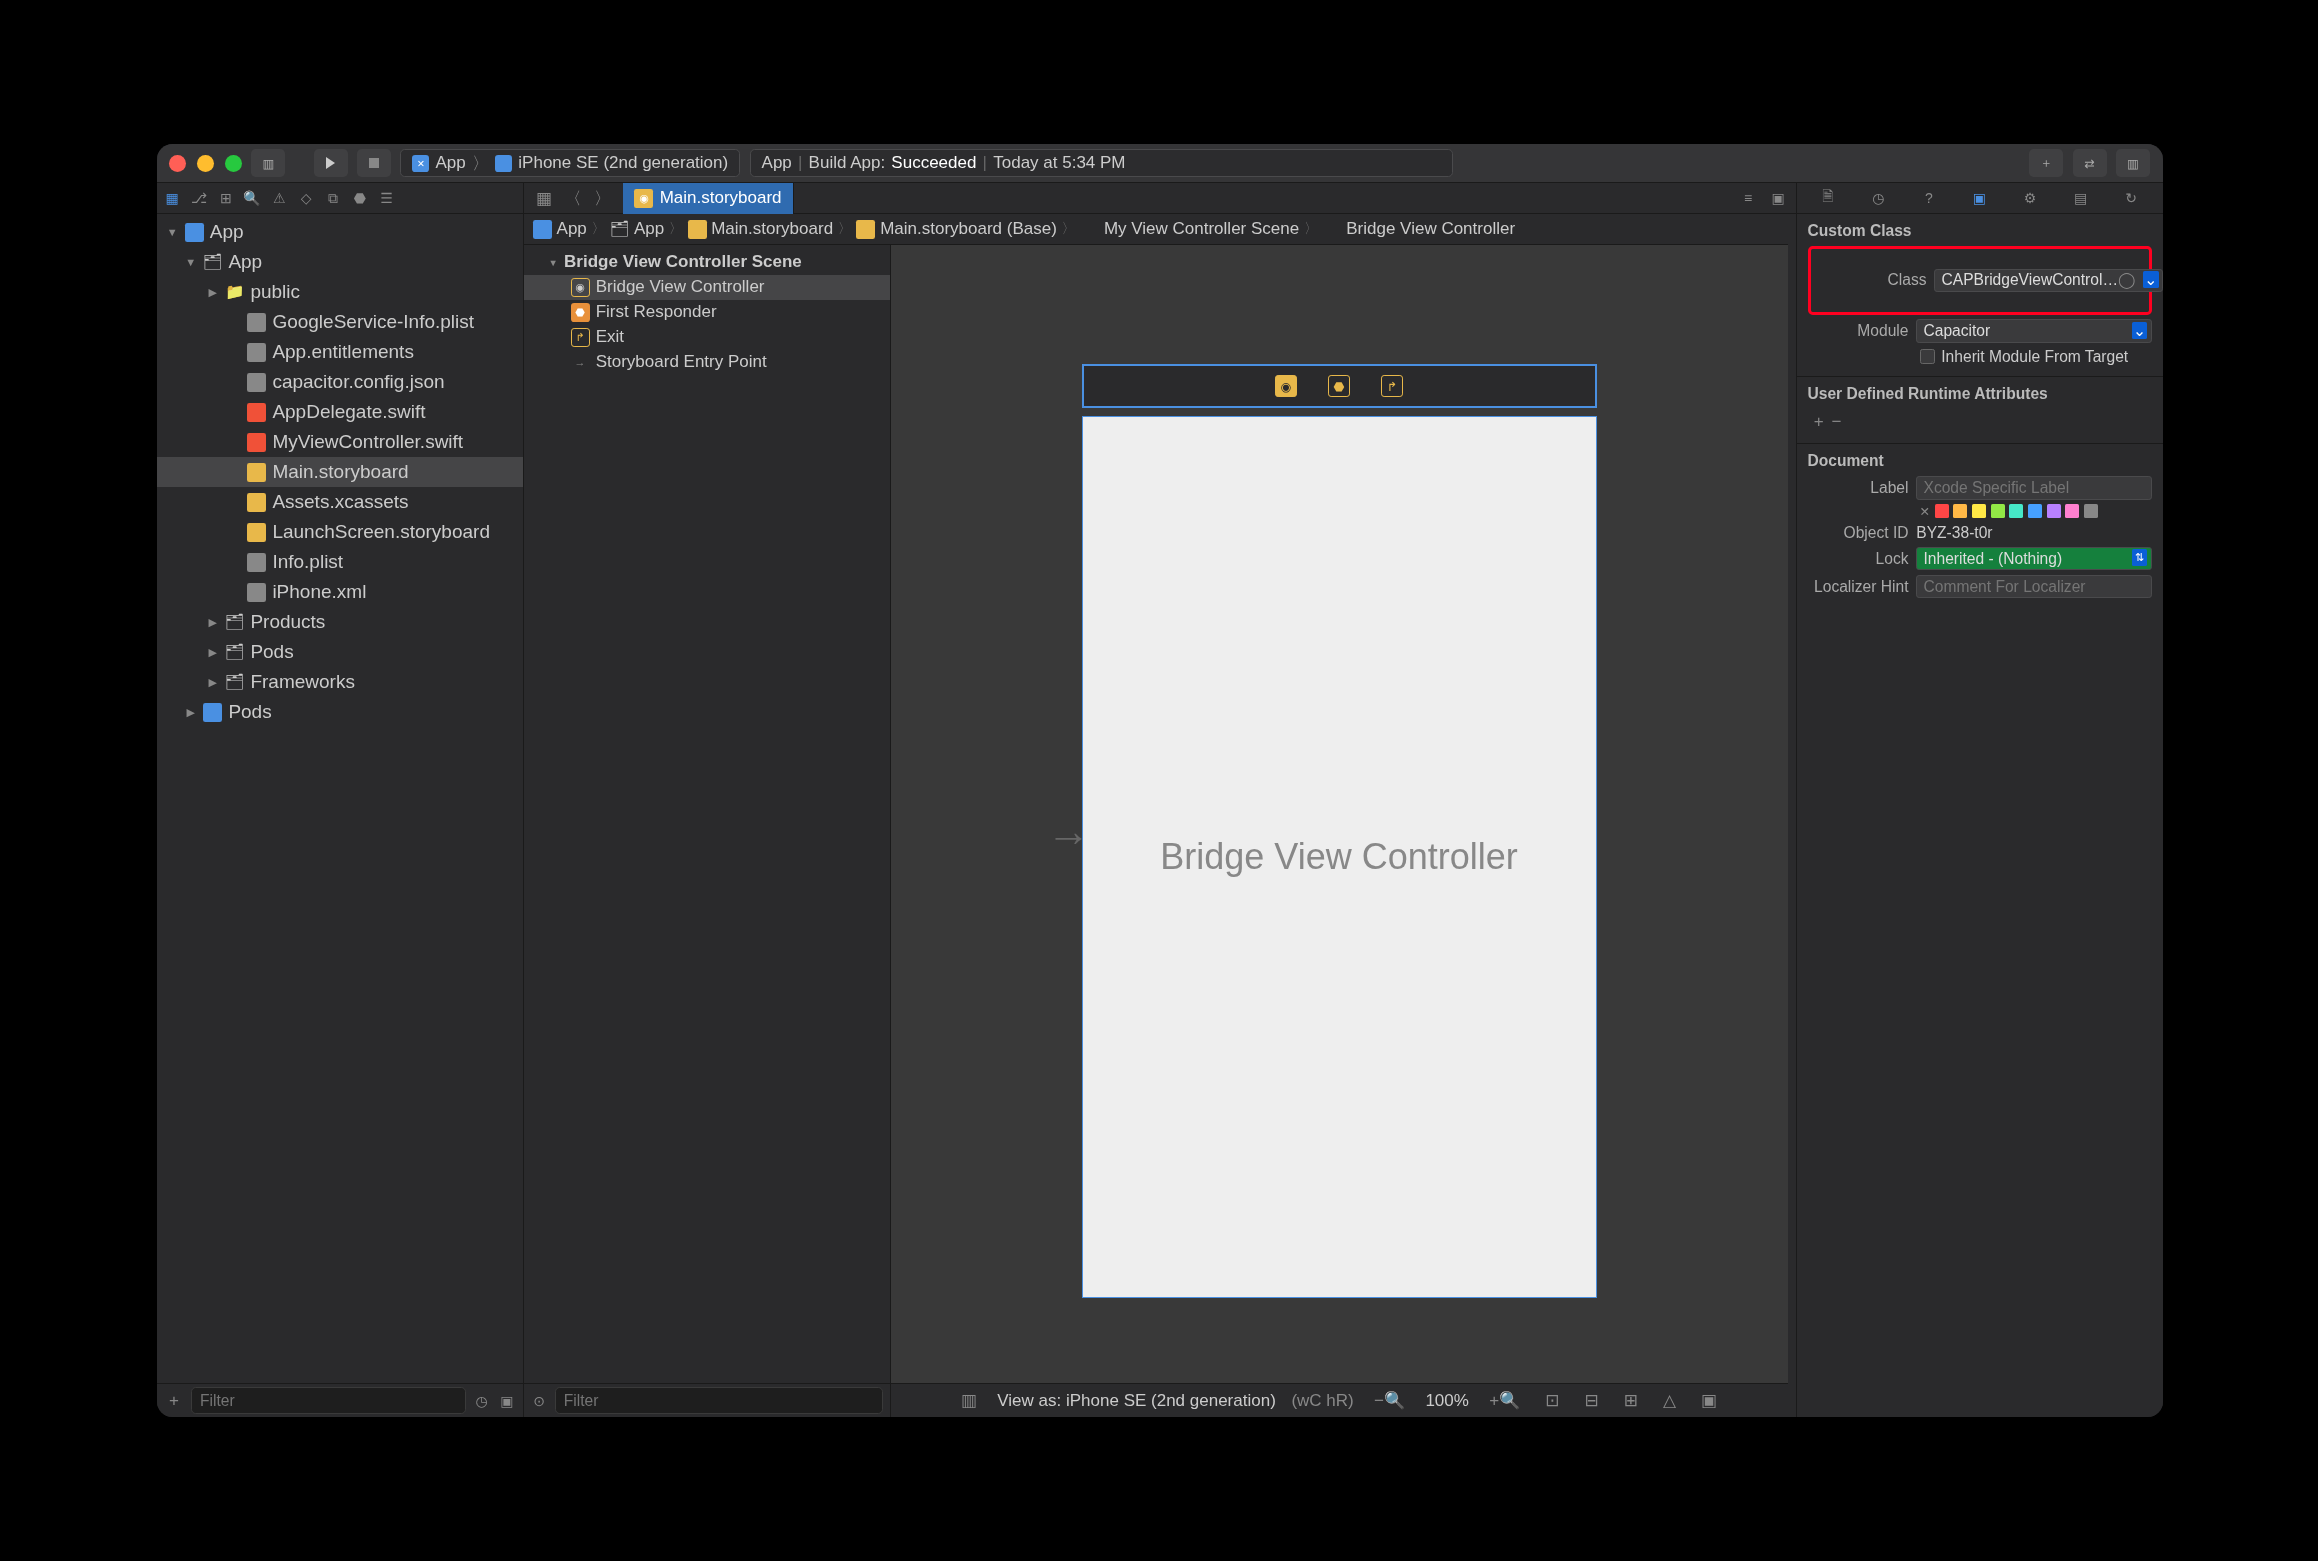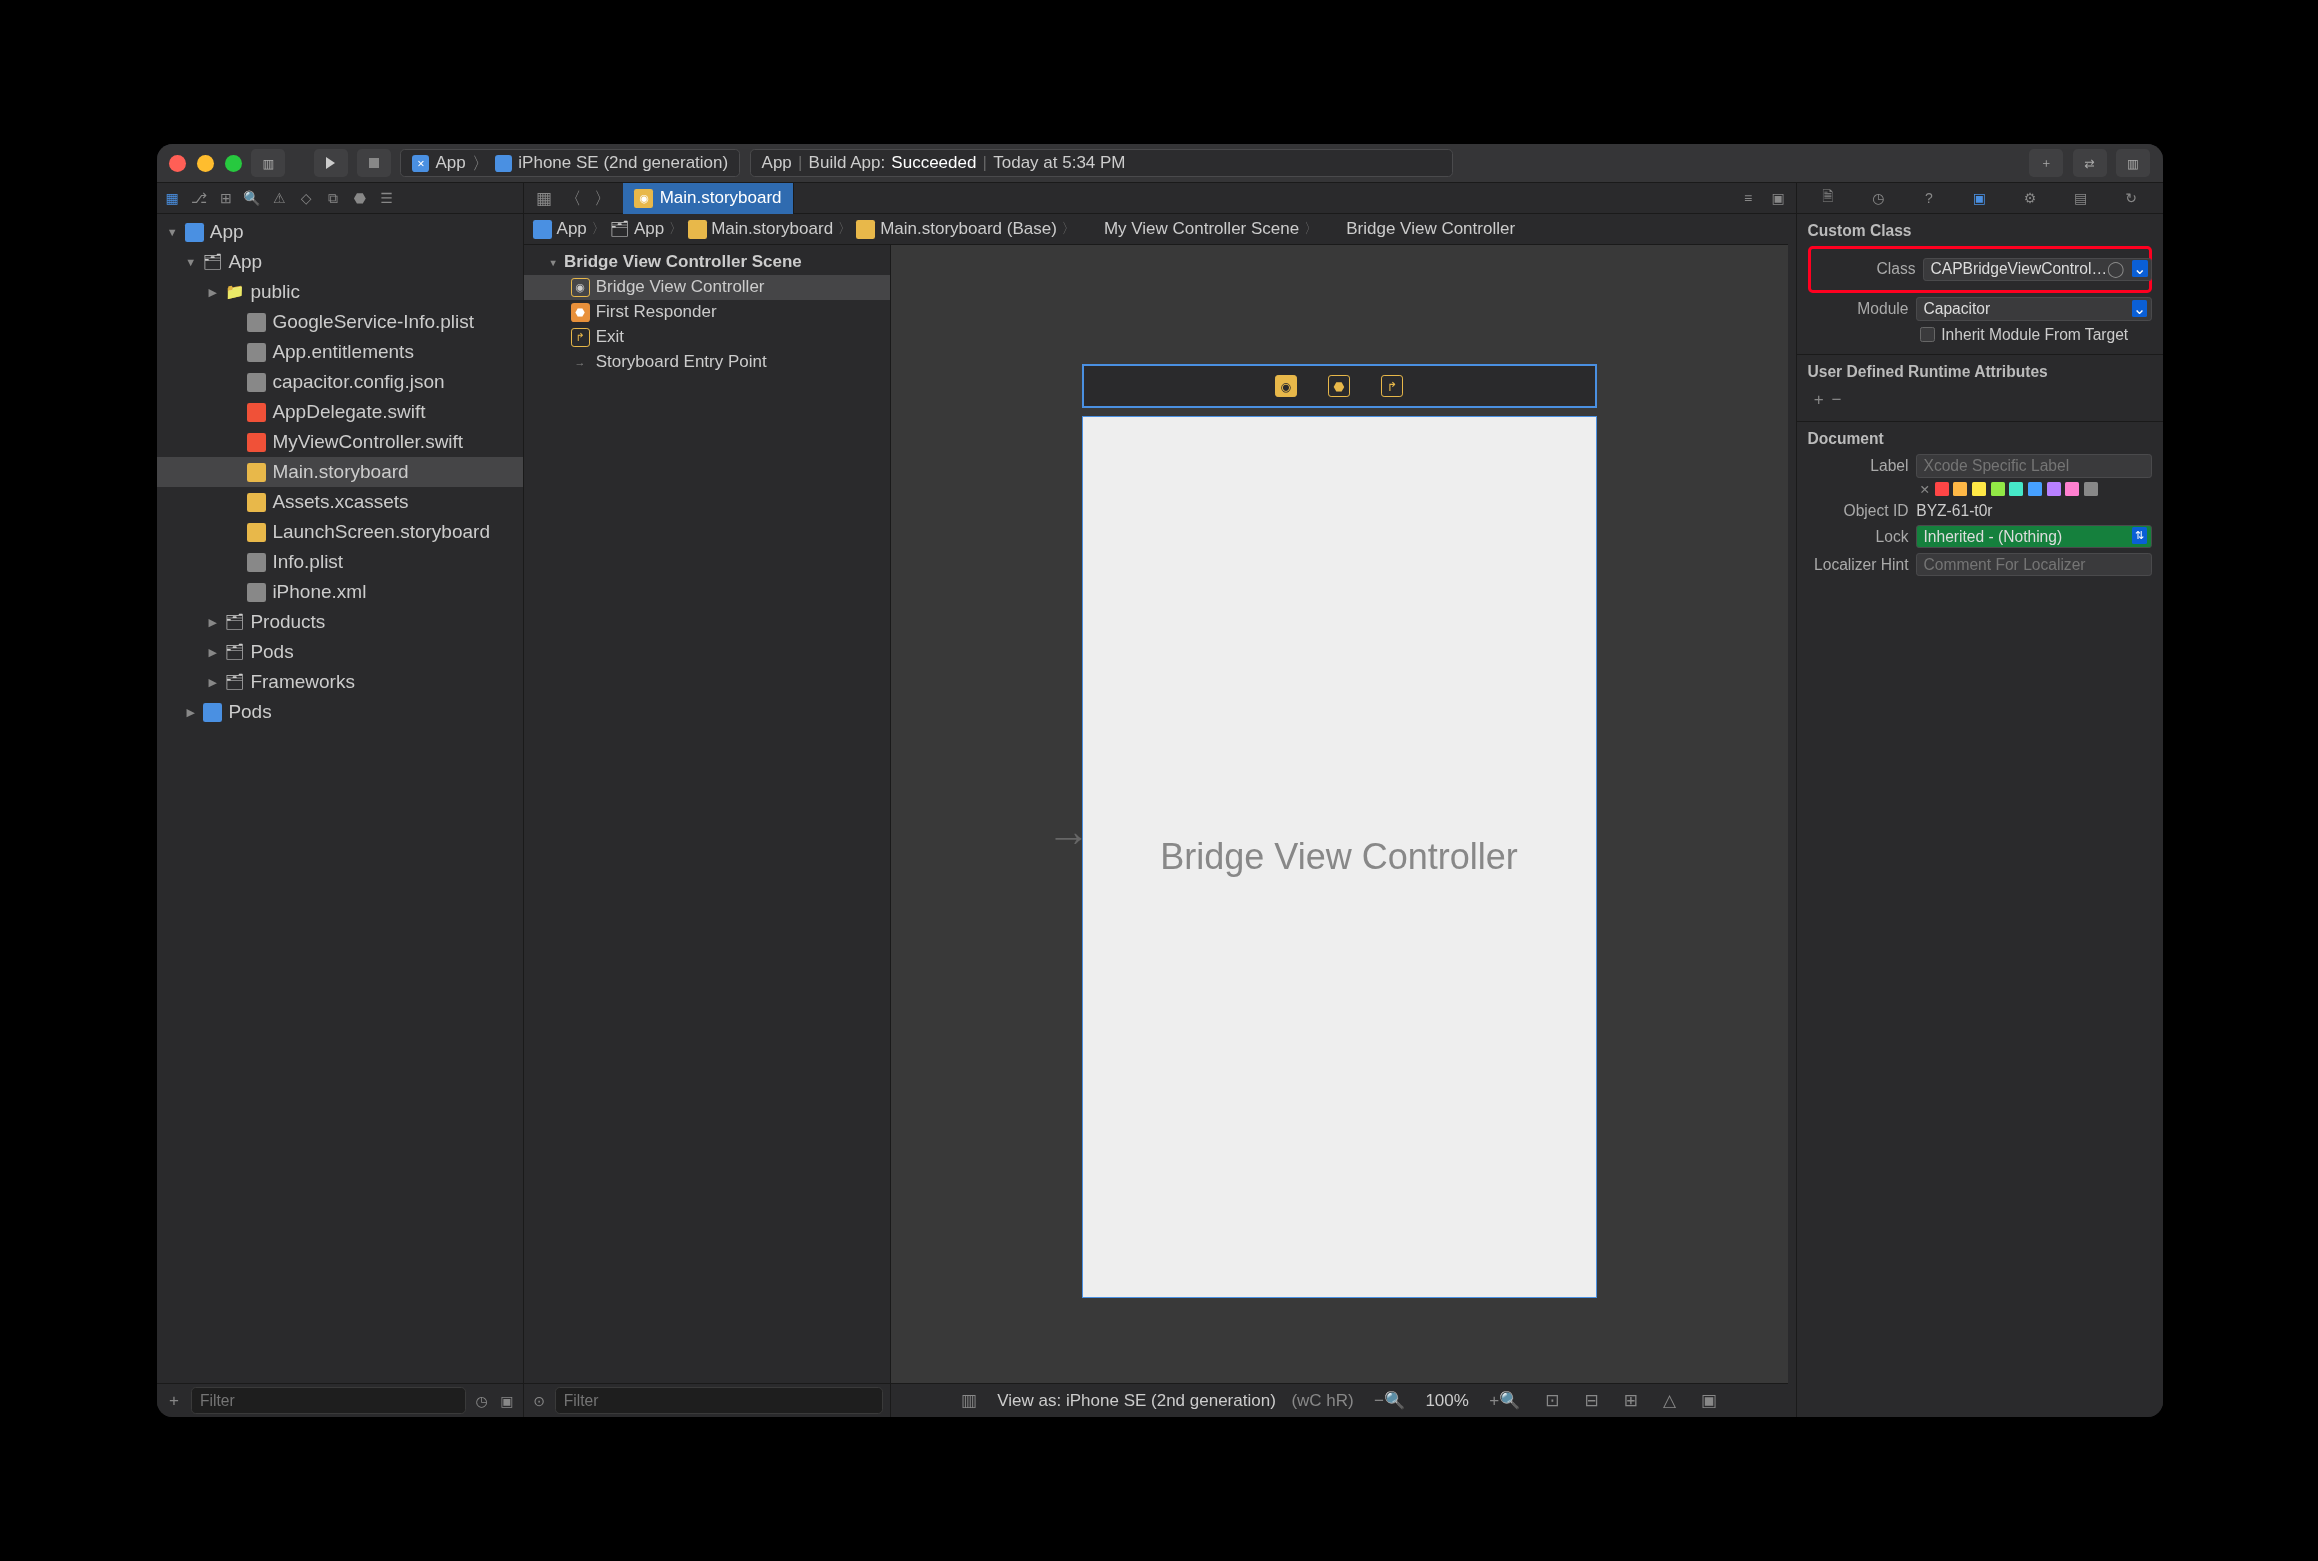--- a/index.html
+++ b/index.html
@@ -96,21 +96,21 @@
 .inspector { width: 367px; background: #2a2a2c; border-left: 0.8px solid #1a1a1a; overflow: auto; margin-left: 8px; }
 .insp-sec { padding: 7.8px 11px; border-bottom: 0.8px solid #1a1a1a; }
 .insp-sec h4 { color: #bbb; font-size: 15.6px; font-weight: 600; margin-bottom: 6.2px; }
 .insp-row { display: flex; align-items: center; gap: 7.8px; margin: 4.7px 0; }
 .insp-row label { color: #aaa; font-size: 15.6px; text-align: right; width: 101px; flex-shrink: 0; }
 .insp-inp { flex: 1; background: #3a3a3c; border: 0.8px solid #4a4a4c; border-radius: 3.1px; padding: 2.3px 6.2px; color: #ddd; font-size: 15.6px; height: 23.4px; }
 .insp-combo { flex: 1; background: #3a3a3c; border: 0.8px solid #4a4a4c; border-radius: 3.1px; padding: 2.3px 6.2px; color: #ddd; font-size: 15.6px; height: 23.4px; display: flex; align-items: center; }
 .insp-combo.blue-arrow { position: relative; }
 .insp-combo.blue-arrow::after { content: "⌄"; position: absolute; right: 3.1px; top: 1.6px; background: #0a5fd6; color: #fff; width: 15.6px; height: 17px; text-align: center; border-radius: 1.6px; }
 .insp-combo.dual-arrow::after { content: "⇅"; position: absolute; right: 3.1px; top: 1.6px; background: #0a5fd6; color: #fff; width: 15.6px; height: 17px; text-align: center; border-radius: 1.6px; font-size: 11px; line-height: 17px; }
-.highlight-red { border: 3.1px solid #ff0020; border-radius: 4.7px; padding: 4px; }
+.highlight-red { border: 3.1px solid #ff0020; border-radius: 4.7px; padding: 15px; }
 .chk { width: 15.6px; height: 15.6px; border: 0.8px solid #666; border-radius: 2.3px; background: #3a3a3c; }
 .insp-check-row { display: flex; align-items: center; gap: 6.2px; padding-left: 112px; color: #ccc; font-size: 15.6px; margin: 3.1px 0; }
 .attr-table { border: 0.8px solid #444; border-radius: 3.1px; overflow: hidden; }
 .attr-header { display: flex; background: #333; }
 .attr-header > div { padding: 3.1px 7.8px; color: #ccc; font-size: 15.6px; border-right: 0.8px solid #444; }
 .attr-body { height: 55px; }
 .attr-footer { display: flex; gap: 7.8px; padding: 3.1px 6.2px; color: #888; font-size: 17px; }
 .swatches { display: flex; gap: 4.7px; padding-left: 112px; margin: 3.1px 0; }
 .swatch { width: 14px; height: 14px; border-radius: 1.6px; }
 
@@ -426,21 +426,21 @@
               <div class="swatch" style="background: rgb(146, 232, 70);"></div>
               <div class="swatch" style="background: rgb(70, 232, 200);"></div>
               <div class="swatch" style="background: rgb(70, 160, 255);"></div>
               <div class="swatch" style="background: rgb(184, 128, 255);"></div>
               <div class="swatch" style="background: rgb(255, 128, 208);"></div>
               <div class="swatch" style="background: rgb(136, 136, 136);"></div>
             </div>
         </div>
         <div class="insp-row">
           <label>Object ID</label>
-          <span style="color:#ccc;font-size:15.6px">BYZ-61-t0r</span>
+          <span style="color:#ccc;font-size:15.6px">BYZ-38-t0r</span>
         </div>
         <div class="insp-row">
           <label>Lock</label>
           <div class="insp-combo dual-arrow" style="position:relative;background:#15803d">
             <span>Inherited - (Nothing)</span>
           </div>
         </div>
         <div class="insp-row">
           <label>Localizer Hint</label>
           <input class="insp-inp" placeholder="Comment For Localizer" style="">

